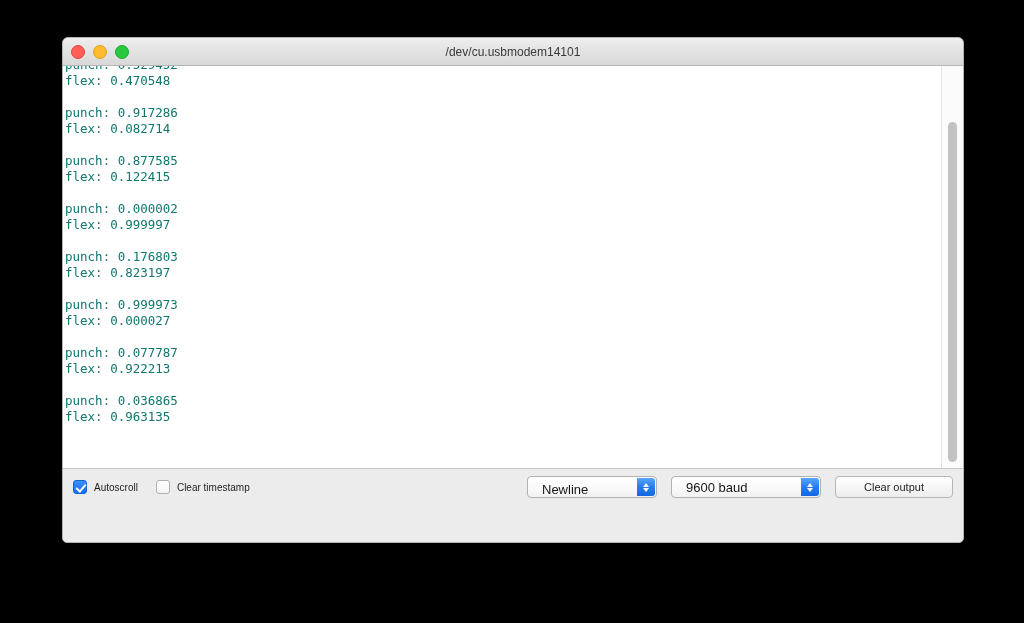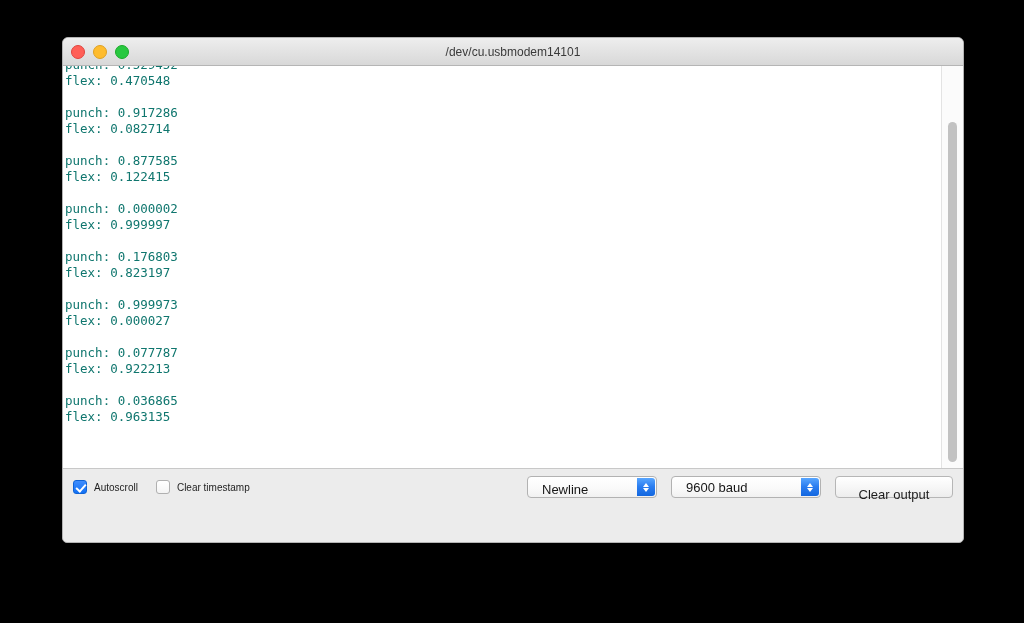--- a/index.html
+++ b/index.html
@@ -253,25 +253,25 @@
 
   .popup.newline { width: 130px; align-items: flex-end; }
   .popup.baud    { width: 150px; }
 
   .clear-btn {
     width: 118px;
     height: 22px;
     background: linear-gradient(to bottom, #ffffff 0%, #f7f7f7 50%, #ededed 100%);
     border: 1px solid #b6b6b6;
     border-radius: 4px;
-    font-size: 13px;
+    font-size: 11px;
     color: #1d1d1d;
     font-family: "Liberation Sans", sans-serif;
     cursor: default;
-    padding: 8px;
+    padding: 0;
     line-height: 20px;
   }
 </style>
 </head>
 <body>
 
 <div id="root">
 
   <div class="window">
 

